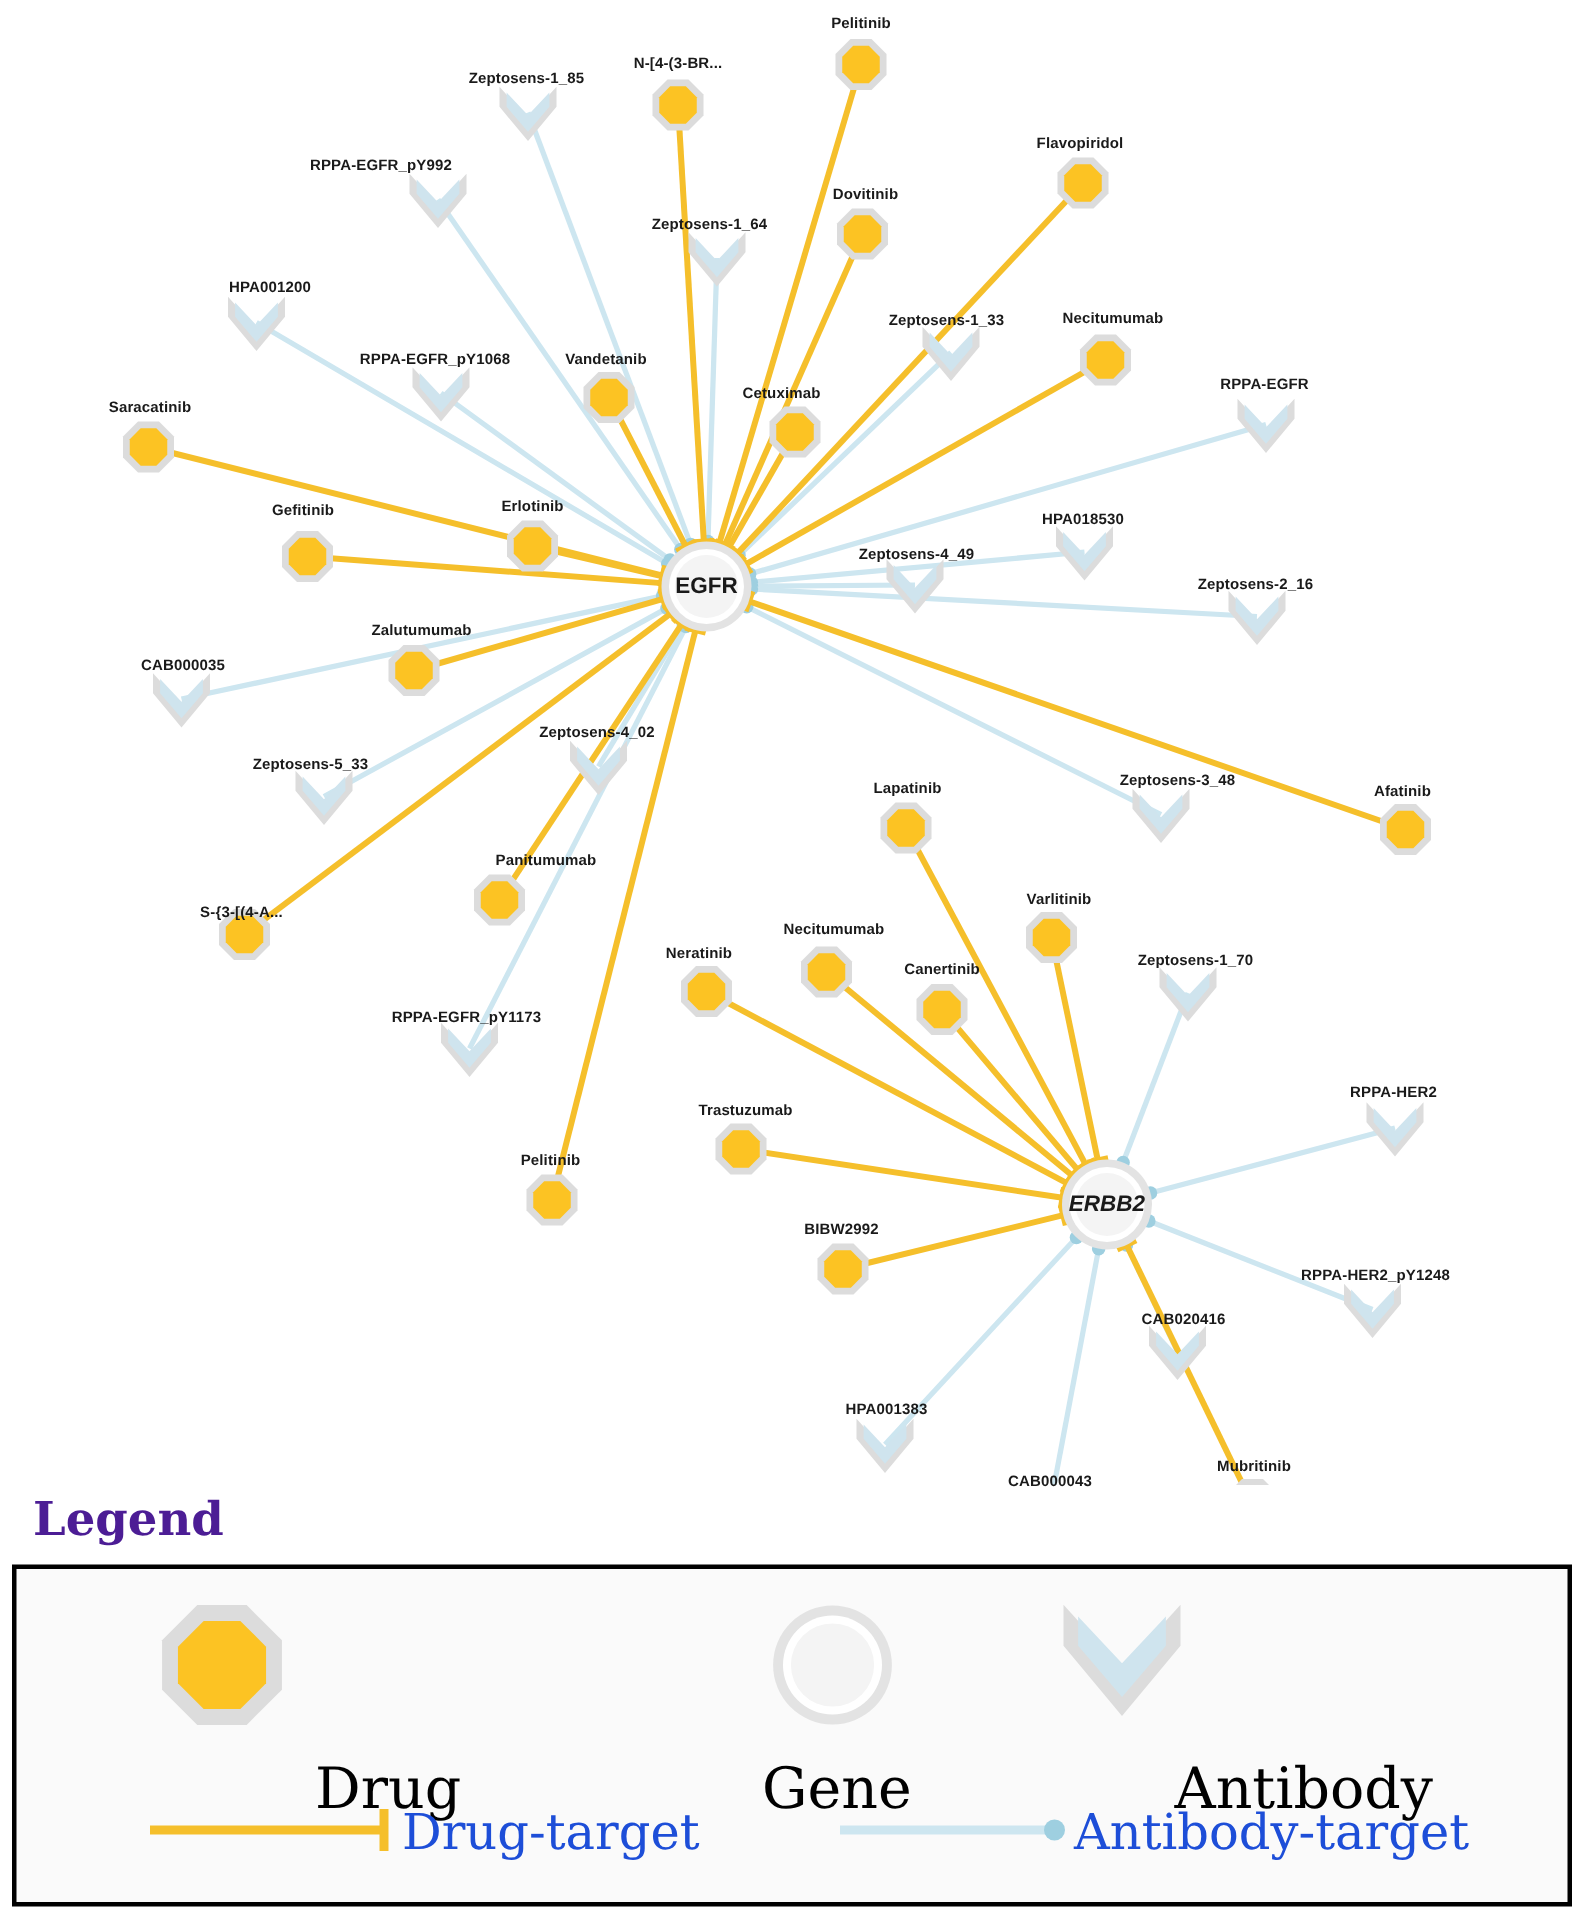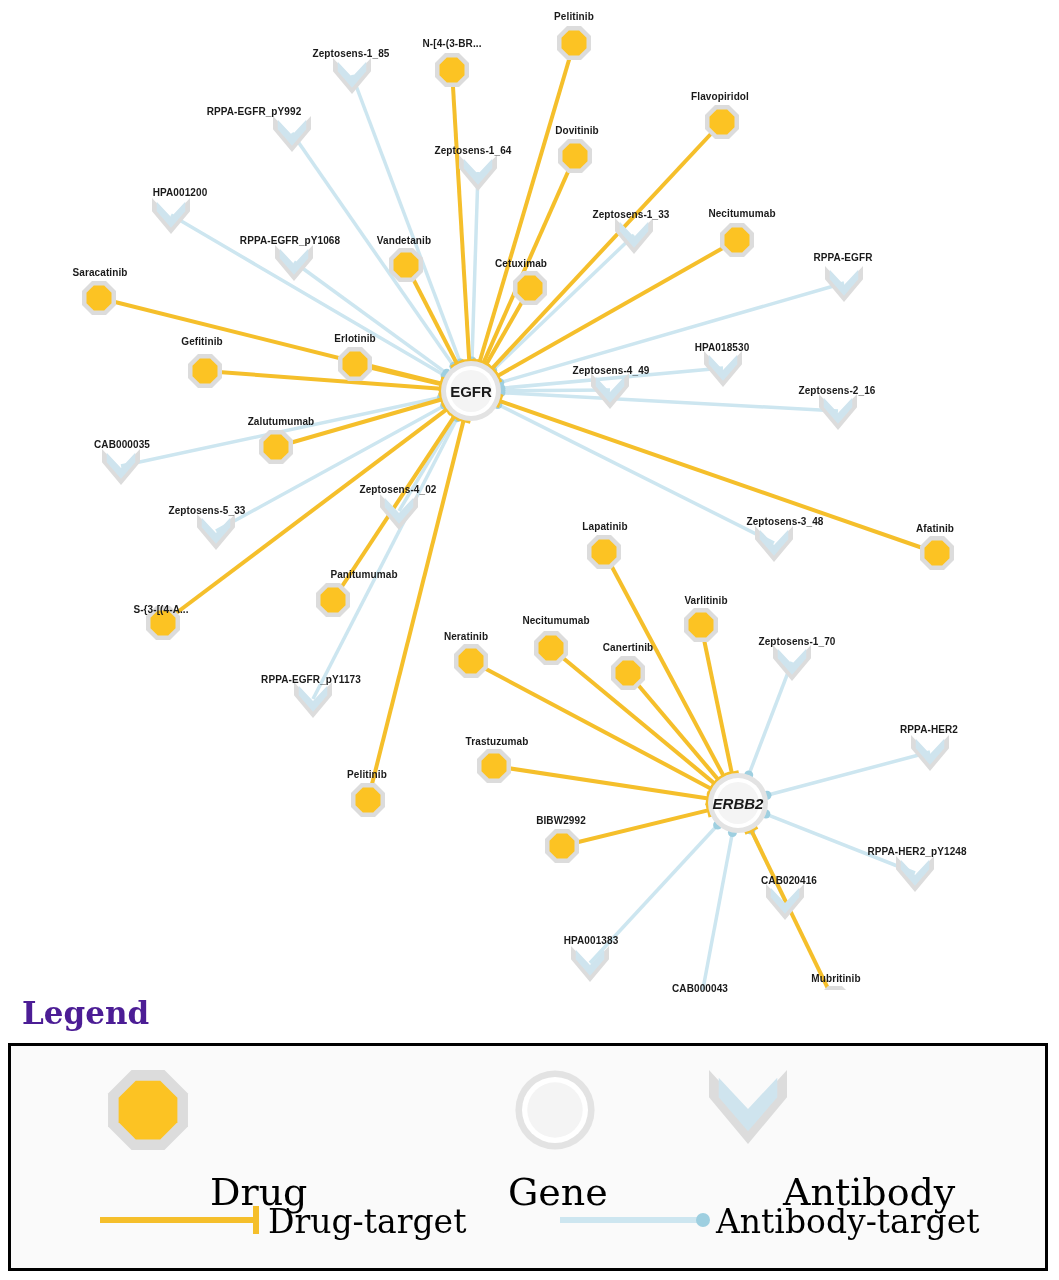--- a/index.html
+++ b/index.html
@@ -5,21 +5,21 @@
   html,body{margin:0;padding:0;background:#fff;}
   body{width:1059px;height:1280px;font-family:"Liberation Sans",sans-serif;position:relative;overflow:hidden;}
   #network{position:absolute;left:0;top:0;width:1059px;height:990px;}
   .node-label{position:absolute;font-weight:bold;font-size:10px;color:#1a1a1a;white-space:nowrap;transform:translate(-50%,-50%);letter-spacing:0.1px;}
   .gene-label{position:absolute;font-weight:bold;font-size:15px;color:#1a1a1a;white-space:nowrap;transform:translate(-50%,-50%);}
   .legend-title{position:absolute;left:22px;top:995px;font-family:"DejaVu Serif",serif;font-size:31px;font-weight:bold;color:#4c1d95;}
   .legend-box{position:absolute;left:8px;top:1043px;width:1040px;height:228px;border:3px solid #000;box-sizing:border-box;background:#fafafa;}
   .legend-row1{position:absolute;left:0;top:1055px;width:1059px;height:110px;}
   .legend-row2{position:absolute;left:0;top:1185px;width:1059px;height:70px;}
   .lg-text{position:absolute;font-family:"DejaVu Serif",serif;font-size:38px;color:#000;transform:translateY(-50%);}
-  .lg-text-sm{position:absolute;font-family:"DejaVu Serif",serif;font-size:33px;color:#000000;transform:translateY(-50%);}
+  .lg-text-sm{position:absolute;font-family:"DejaVu Serif",serif;font-size:33px;color:#1d4ed8;transform:translateY(-50%);}
 </style>
 </head>
 <body>
 
 <svg id="network" viewBox="0 0 1059 990">
   <defs>
     <g id="drug-shape">
       <polygon points="-17,-7 -7,-17 7,-17 17,-7 17,7 7,17 -7,17 -17,7" fill="#dcdcdc"></polygon>
       <polygon points="-12.5,-5.2 -5.2,-12.5 5.2,-12.5 12.5,-5.2 12.5,5.2 5.2,12.5 -5.2,12.5 -12.5,5.2" fill="#fcc323"></polygon>
     </g>

